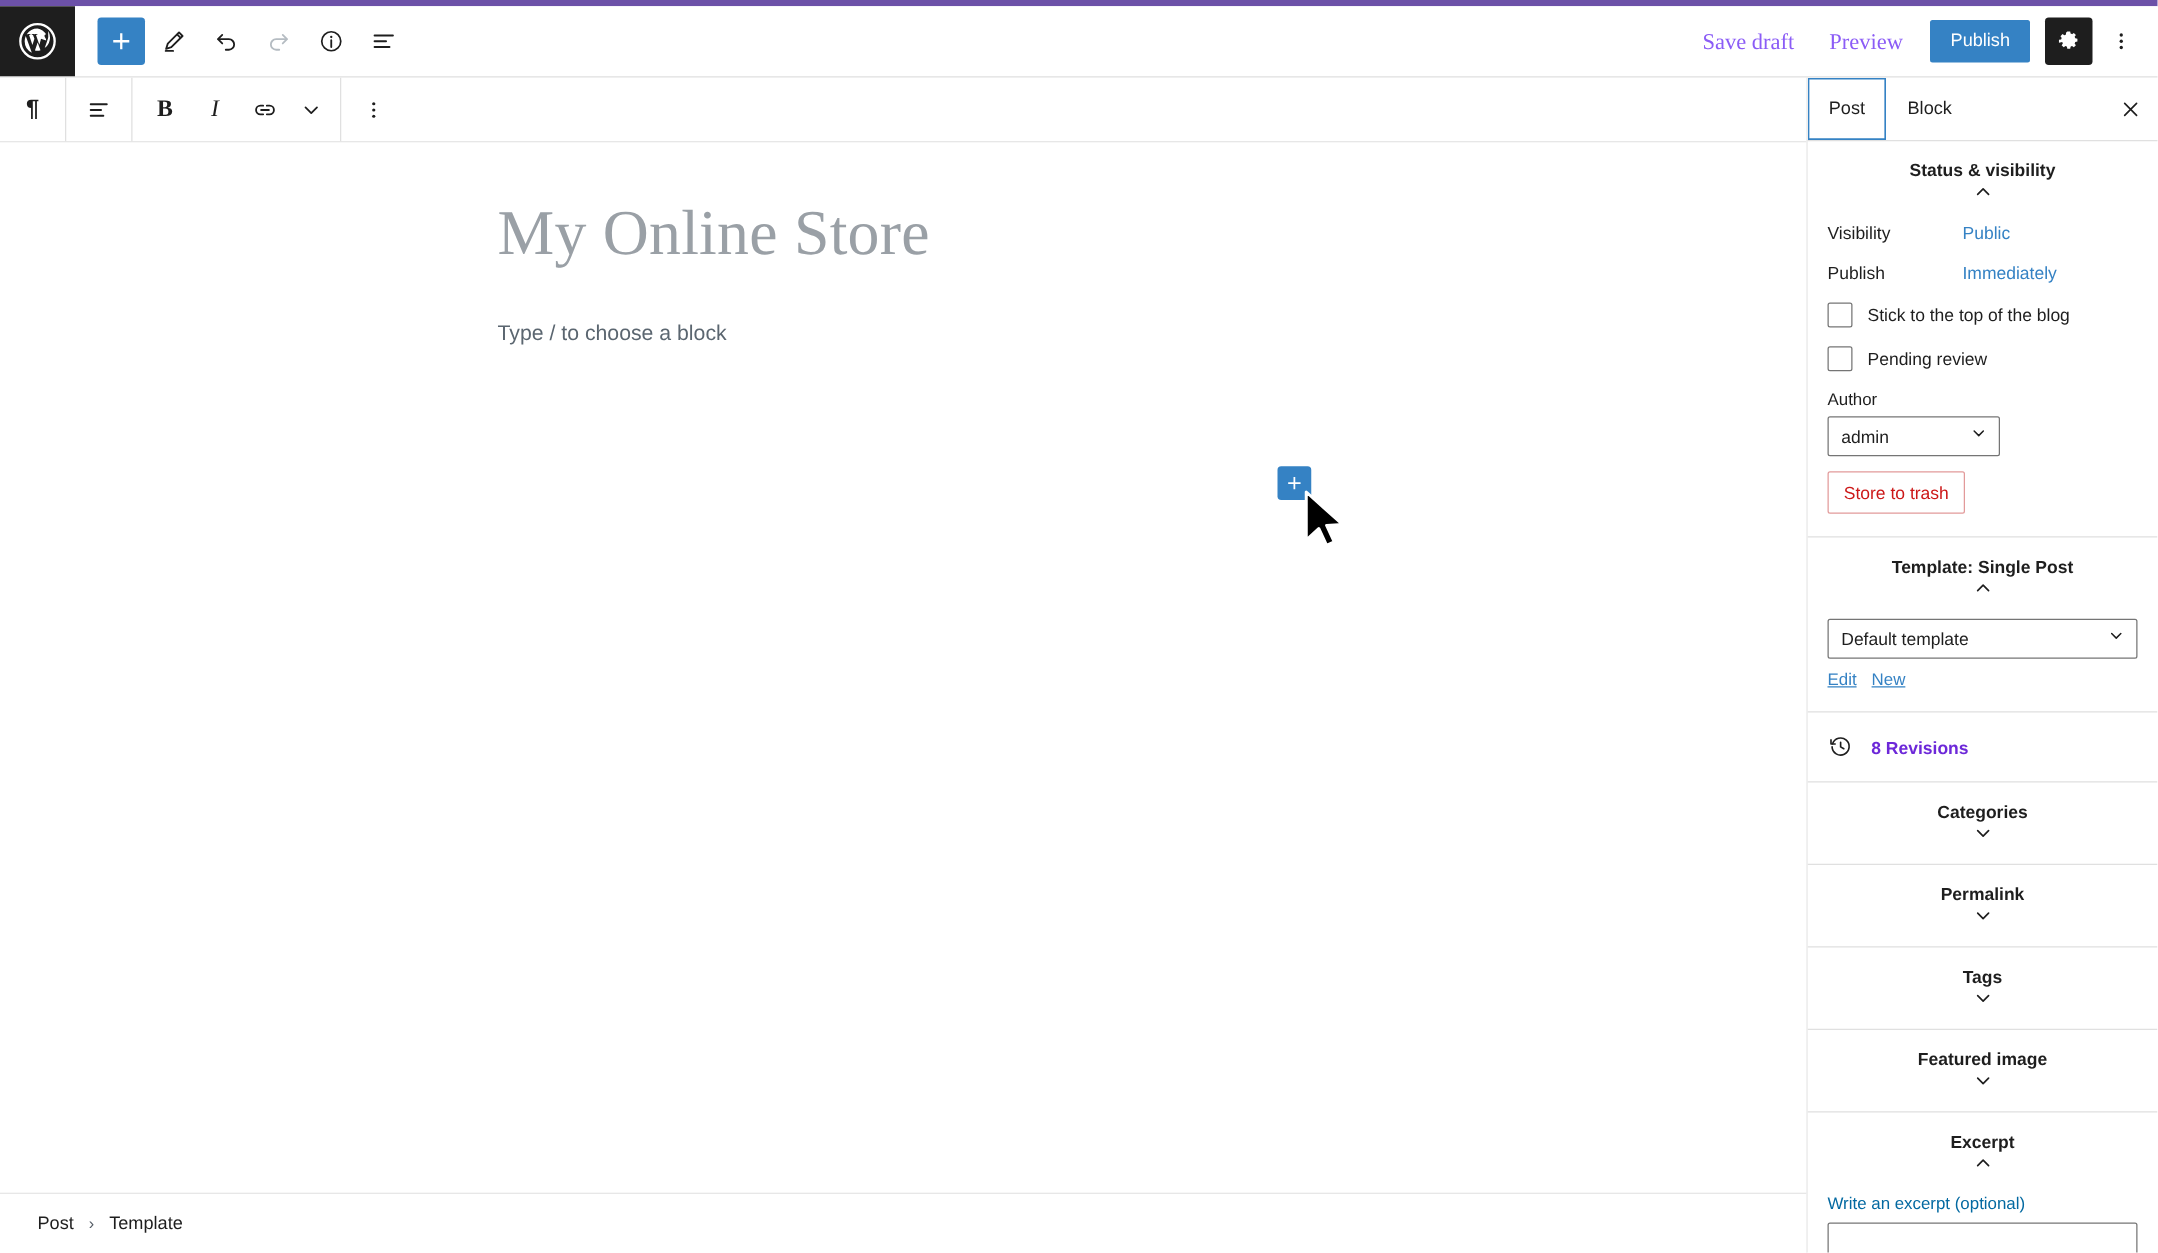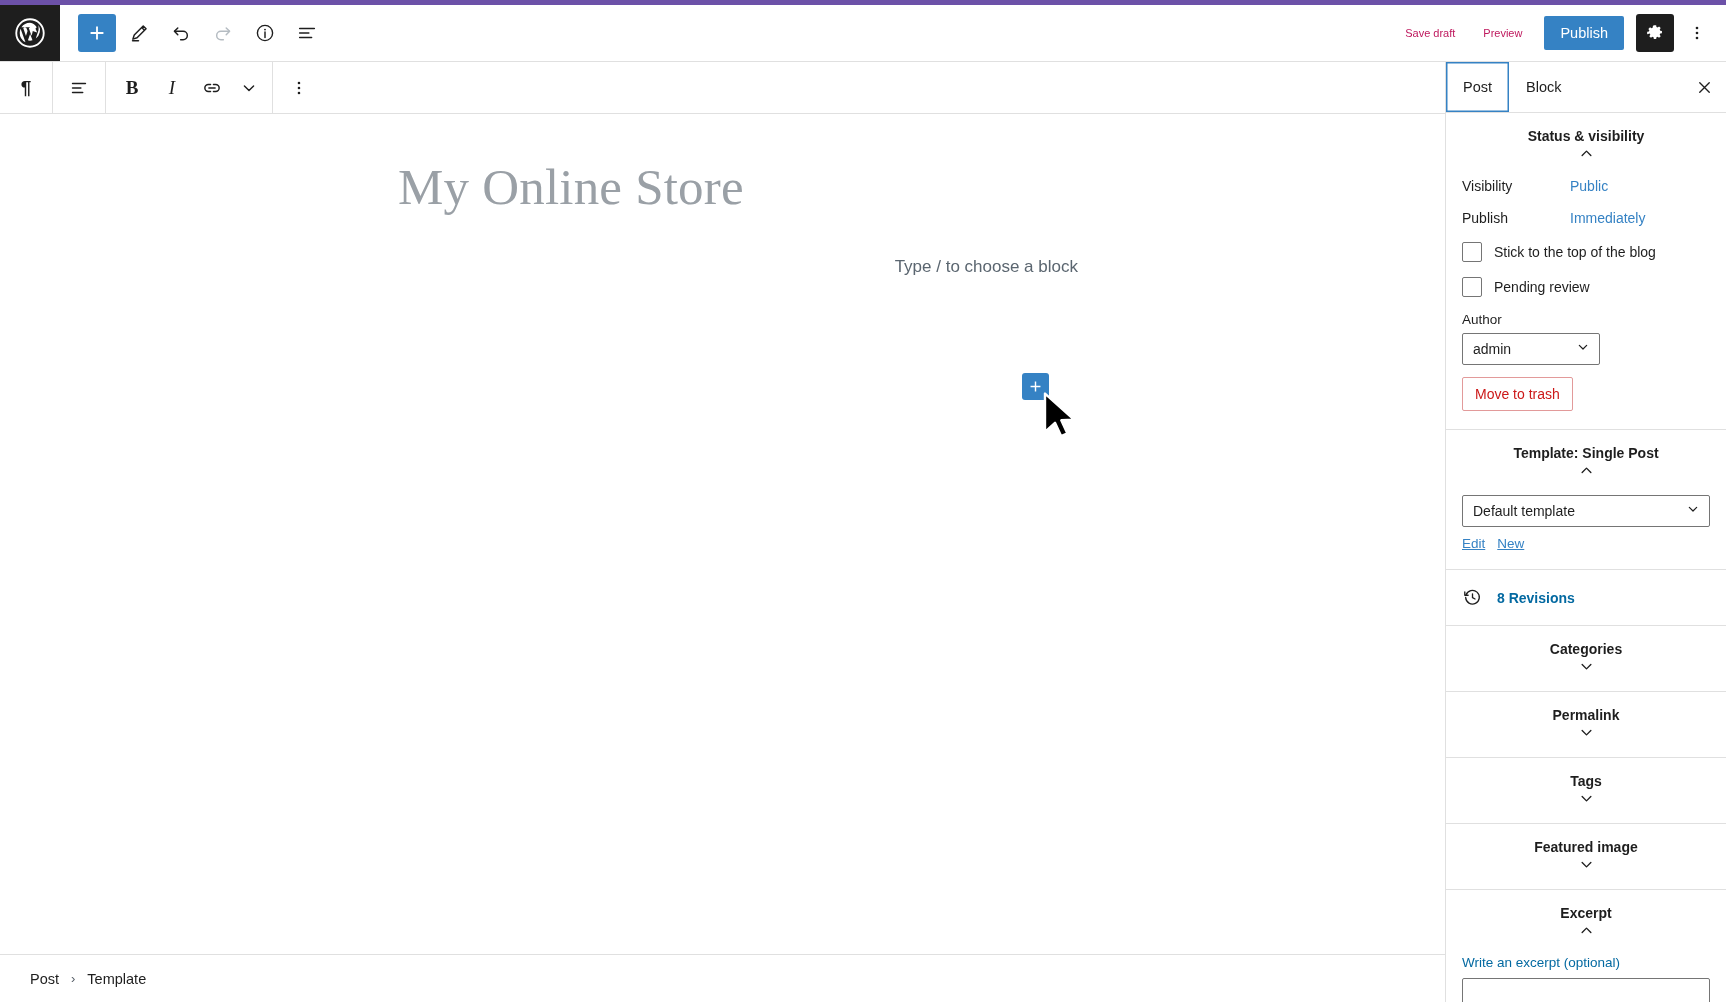--- a/index.html
+++ b/index.html
@@ -82,23 +82,23 @@
 
   .header-right-tools {
     display: flex;
     align-items: center;
     gap: 4px;
     padding-right: 12px;
   }
   .text-btn {
     border: none;
     background: transparent;
-    color: #be185d;
-    font-size: 11px;
-    font-family: Liberation Sans, sans-serif;
+    color: #8b5cf6;
+    font-size: 18px;
+    font-family: Liberation Serif, serif;
     padding: 8px 12px;
     cursor: pointer;
     white-space: nowrap;
   }
   .publish-btn {
     background: #3582c4;
     color: #fff;
     border: none;
     border-radius: 2px;
     font-size: 14.5px;
@@ -211,21 +211,20 @@
     padding: 0;
     outline: none;
     white-space: nowrap;
   }
   .post-paragraph {
     margin: 36px 0 0 0;
     font-size: 17px;
     color: #5b6670;
     line-height: 1.6;
     outline: none;
-    text-align: right;
   }
 
   
   .floating-inserter {
     position: absolute;
     left: 1022px;
     top: 259px;
     width: 27px;
     height: 27px;
     background: #3582c4;
@@ -432,21 +431,21 @@
     text-decoration: underline;
     cursor: pointer;
   }
   .revisions-row {
     display: flex;
     align-items: center;
     gap: 14px;
     padding: 17px 16px;
     cursor: pointer;
   }
-  .revisions-label { font-size: 14px; font-weight: 700; color: #0369a1; }
+  .revisions-label { font-size: 14px; font-weight: 700; color: #6d28d9; }
   .excerpt-label { font-size: 13.5px; color: #0369a1; margin-bottom: 8px; display: block; }
   .excerpt-area {
     width: 100%;
     height: 62px;
     box-sizing: border-box;
     border: 1px solid #757575;
     border-radius: 2px;
     resize: none;
     font-family: "Liberation Sans", sans-serif;
     font-size: 14px;
@@ -639,21 +638,21 @@
             <label class="field-label">Author</label>
             <div class="select-wrap">
               <div class="select-box" style="min-width:92px;">admin</div>
               <span class="select-chev">
                 <svg width="16" height="16" viewBox="0 0 24 24" aria-hidden="true">
                   <path d="M6.5 9.5 12 15l5.5-5.5" fill="none" stroke="currentColor" stroke-width="1.8" stroke-linecap="round" stroke-linejoin="round"></path>
                 </svg>
               </span>
             </div>
             <div>
-              <button class="trash-btn">Move to trash</button>
+              <button class="trash-btn">Store to trash</button>
             </div>
           </div>
         </div>
 
         <div class="panel">
           <button class="panel-head">
             <span class="panel-title">Template: Single Post</span>
             <span class="chev">
               <svg width="19" height="19" viewBox="0 0 24 24" aria-hidden="true">
                 <path d="M6.5 14.5 12 9l5.5 5.5" fill="none" stroke="currentColor" stroke-width="1.7" stroke-linecap="round" stroke-linejoin="round"></path>

